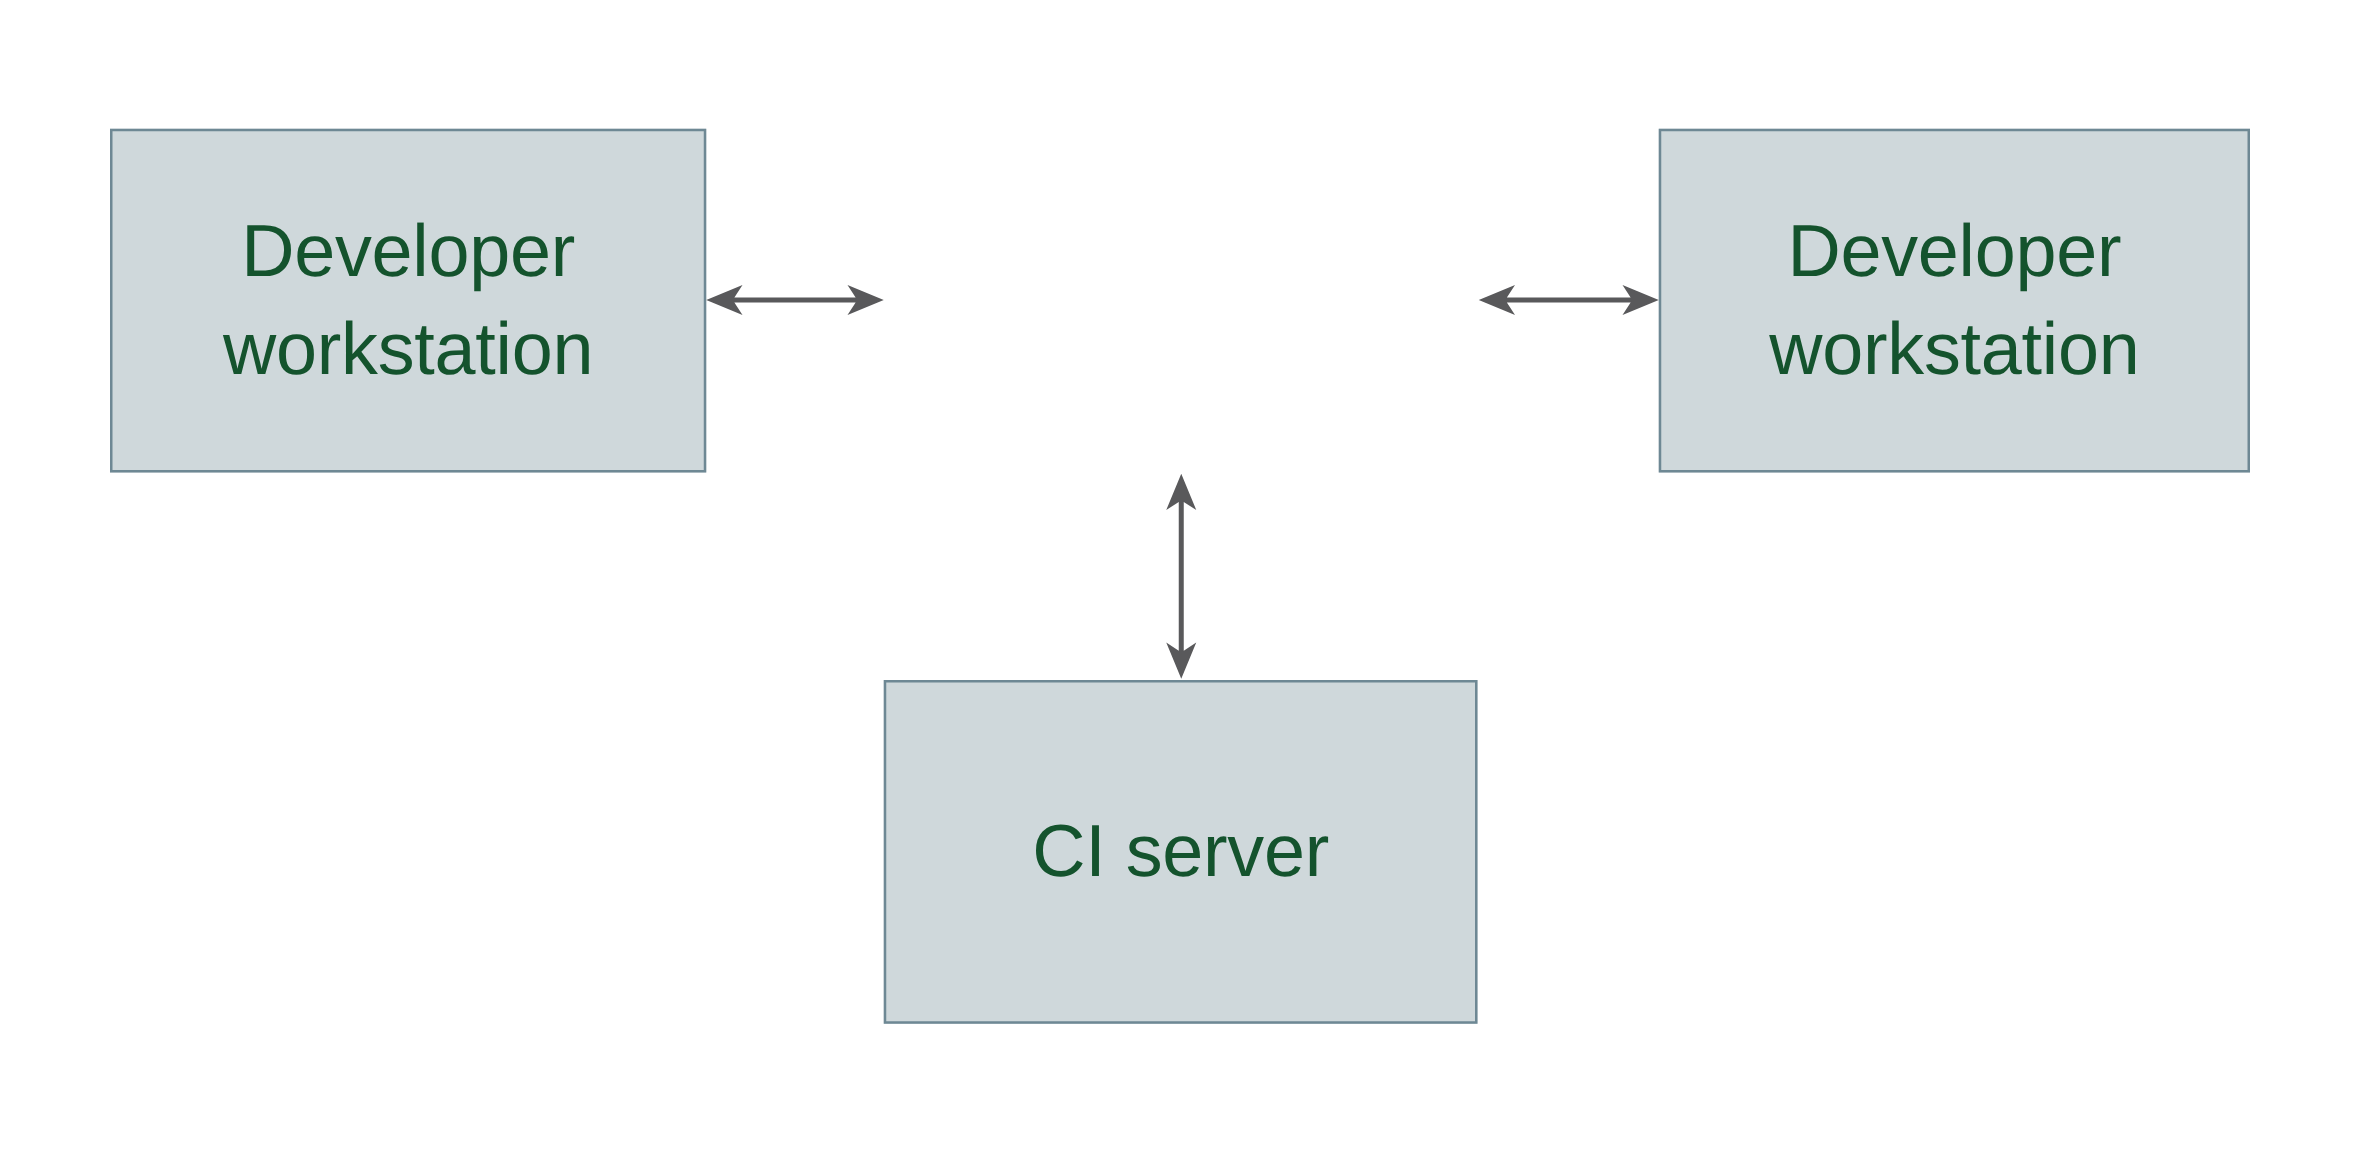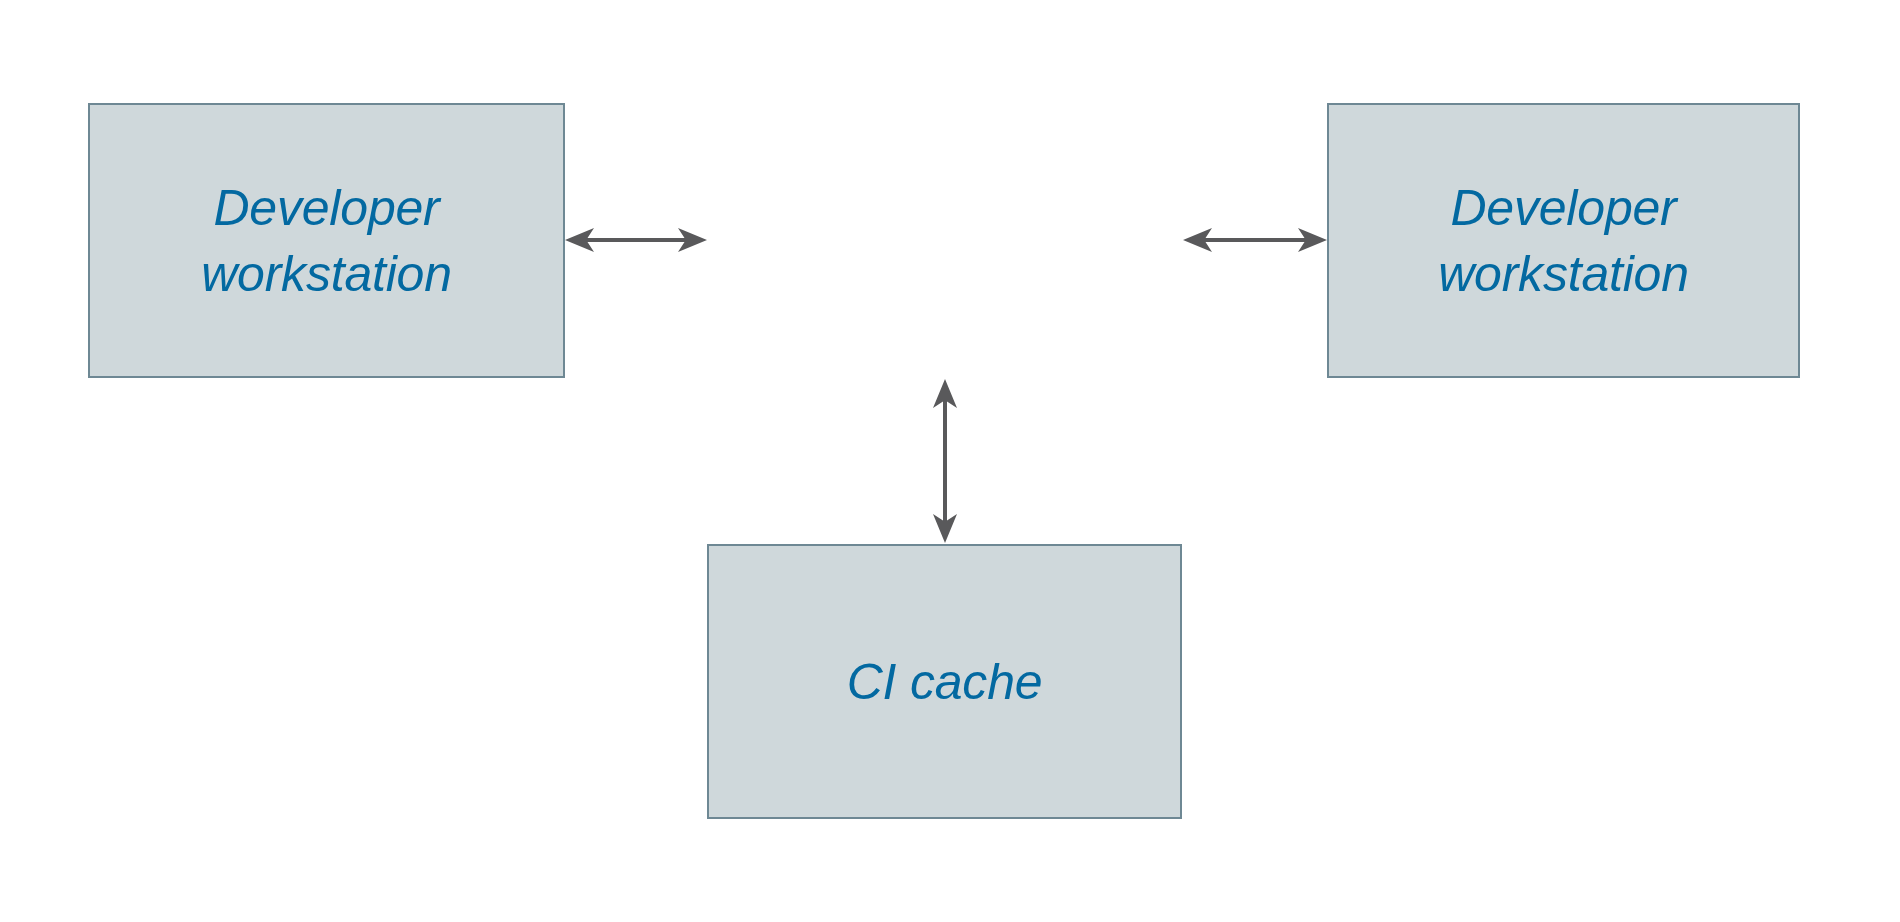--- a/index.html
+++ b/index.html
@@ -24,28 +24,27 @@
     box-sizing: border-box;
     background: #CFD8DB;
     border: 2px solid #6E8894;
     display: flex;
     align-items: center;
     justify-content: center;
     text-align: center;
   }
   .node-label {
     font-family: "Liberation Sans", sans-serif;
-    font-size: 50px;
+    font-size: 59px;
     line-height: 1.32;
-    color: #0369a1;
+    color: #14532d;
     font-weight: 400;
     letter-spacing: -0.2px;
     padding: 0 10px;
     white-space: pre-line;
-    font-style: italic;
   }
   .node-left  { left: 88px;   top: 103px; width: 477px; height: 275px; }
   .node-mid   { left: 707px;  top: 103px; width: 475px; height: 275px; }
   .node-right { left: 1327px; top: 103px; width: 473px; height: 275px; }
   .node-ci    { left: 707px;  top: 544px; width: 475px; height: 275px; }
 
   .connector {
     position: absolute;
     overflow: visible;
     pointer-events: none;
@@ -64,21 +63,21 @@
 workstation</span>
   </div>
 
 
   <div class="node node-right">
     <span class="node-label">Developer
 workstation</span>
   </div>
 
   <div class="node node-ci">
-    <span class="node-label">CI cache</span>
+    <span class="node-label">CI server</span>
   </div>
 
   <svg class="connector conn-left-mid" viewBox="0 0 152 56">
     <g fill="#59595B" stroke="none">
       <path d="M 5 28 L 34 16 L 27.5 26 L 124.5 26 L 118 16 L 147 28 L 118 40 L 124.5 30 L 27.5 30 L 34 40 Z"></path>
     </g>
   </svg>
 
   <svg class="connector conn-mid-right" viewBox="0 0 154 56">
     <g fill="#59595B" stroke="none">

